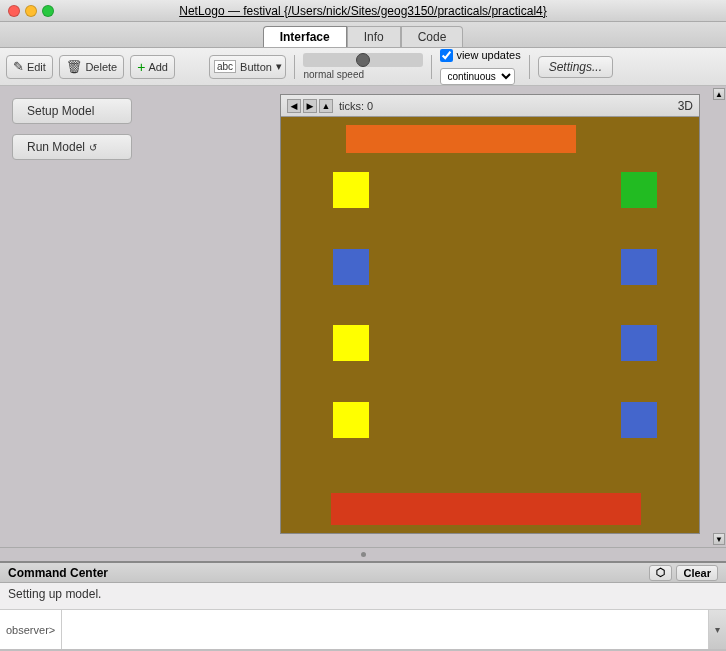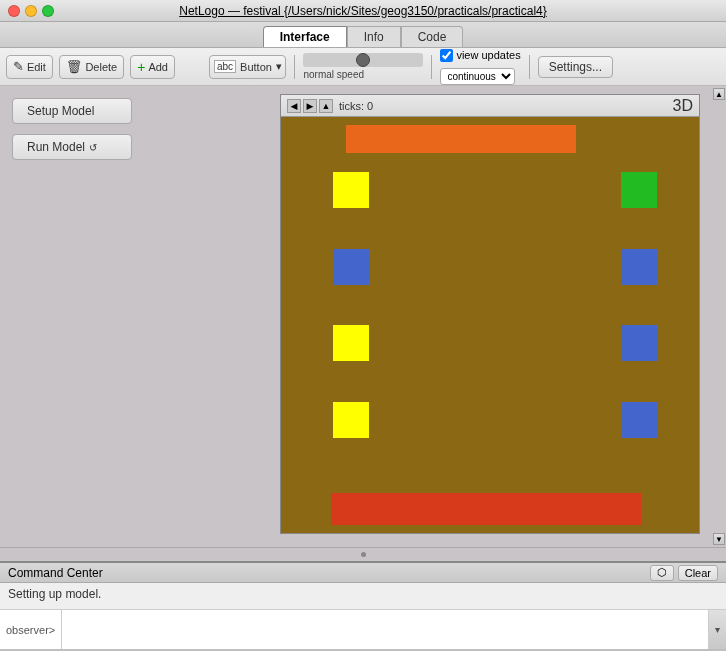--- a/index.html
+++ b/index.html
@@ -160,20 +160,21 @@
 
     
     .settings-btn {
       background: linear-gradient(to bottom, #f5f5f5, #e0e0e0);
       border: 1px solid #aaa;
       border-radius: 4px;
       padding: 3px 10px;
       font-size: 12px;
       cursor: pointer;
       color: #333;
+      font-style: italic;
     }
 
     
     #main {
       display: flex;
       height: calc(651px - 22px - 28px - 38px - 88px);
       background: #c8c4c8;
     }
 
     
@@ -234,21 +235,21 @@
       align-items: center;
       justify-content: center;
       cursor: pointer;
     }
     .ticks-label {
       font-size: 11px;
       color: #333;
     }
     .threed-label {
       margin-left: auto;
-      font-size: 16px;
+      font-size: 12px;
       color: #333;
     }
 
     
     #sim-canvas {
       width: 100%;
       height: calc(100% - 22px);
       position: relative;
       background: #8B6914;
       overflow: hidden;
@@ -353,21 +354,21 @@
       display: flex;
       flex-direction: column;
     }
     #cc-header {
       background: linear-gradient(to bottom, #d8d8d8, #c8c8c8);
       height: 20px;
       display: flex;
       align-items: center;
       padding: 0 8px;
       border-bottom: 1px solid #aaa;
-      font-weight: normal;
+      font-weight: bold;
       font-size: 12px;
     }
     #cc-header-right {
       margin-left: auto;
       display: flex;
       gap: 4px;
     }
     .cc-header-btn {
       font-size: 11px;
       background: linear-gradient(to bottom, #f0f0f0, #ddd);

